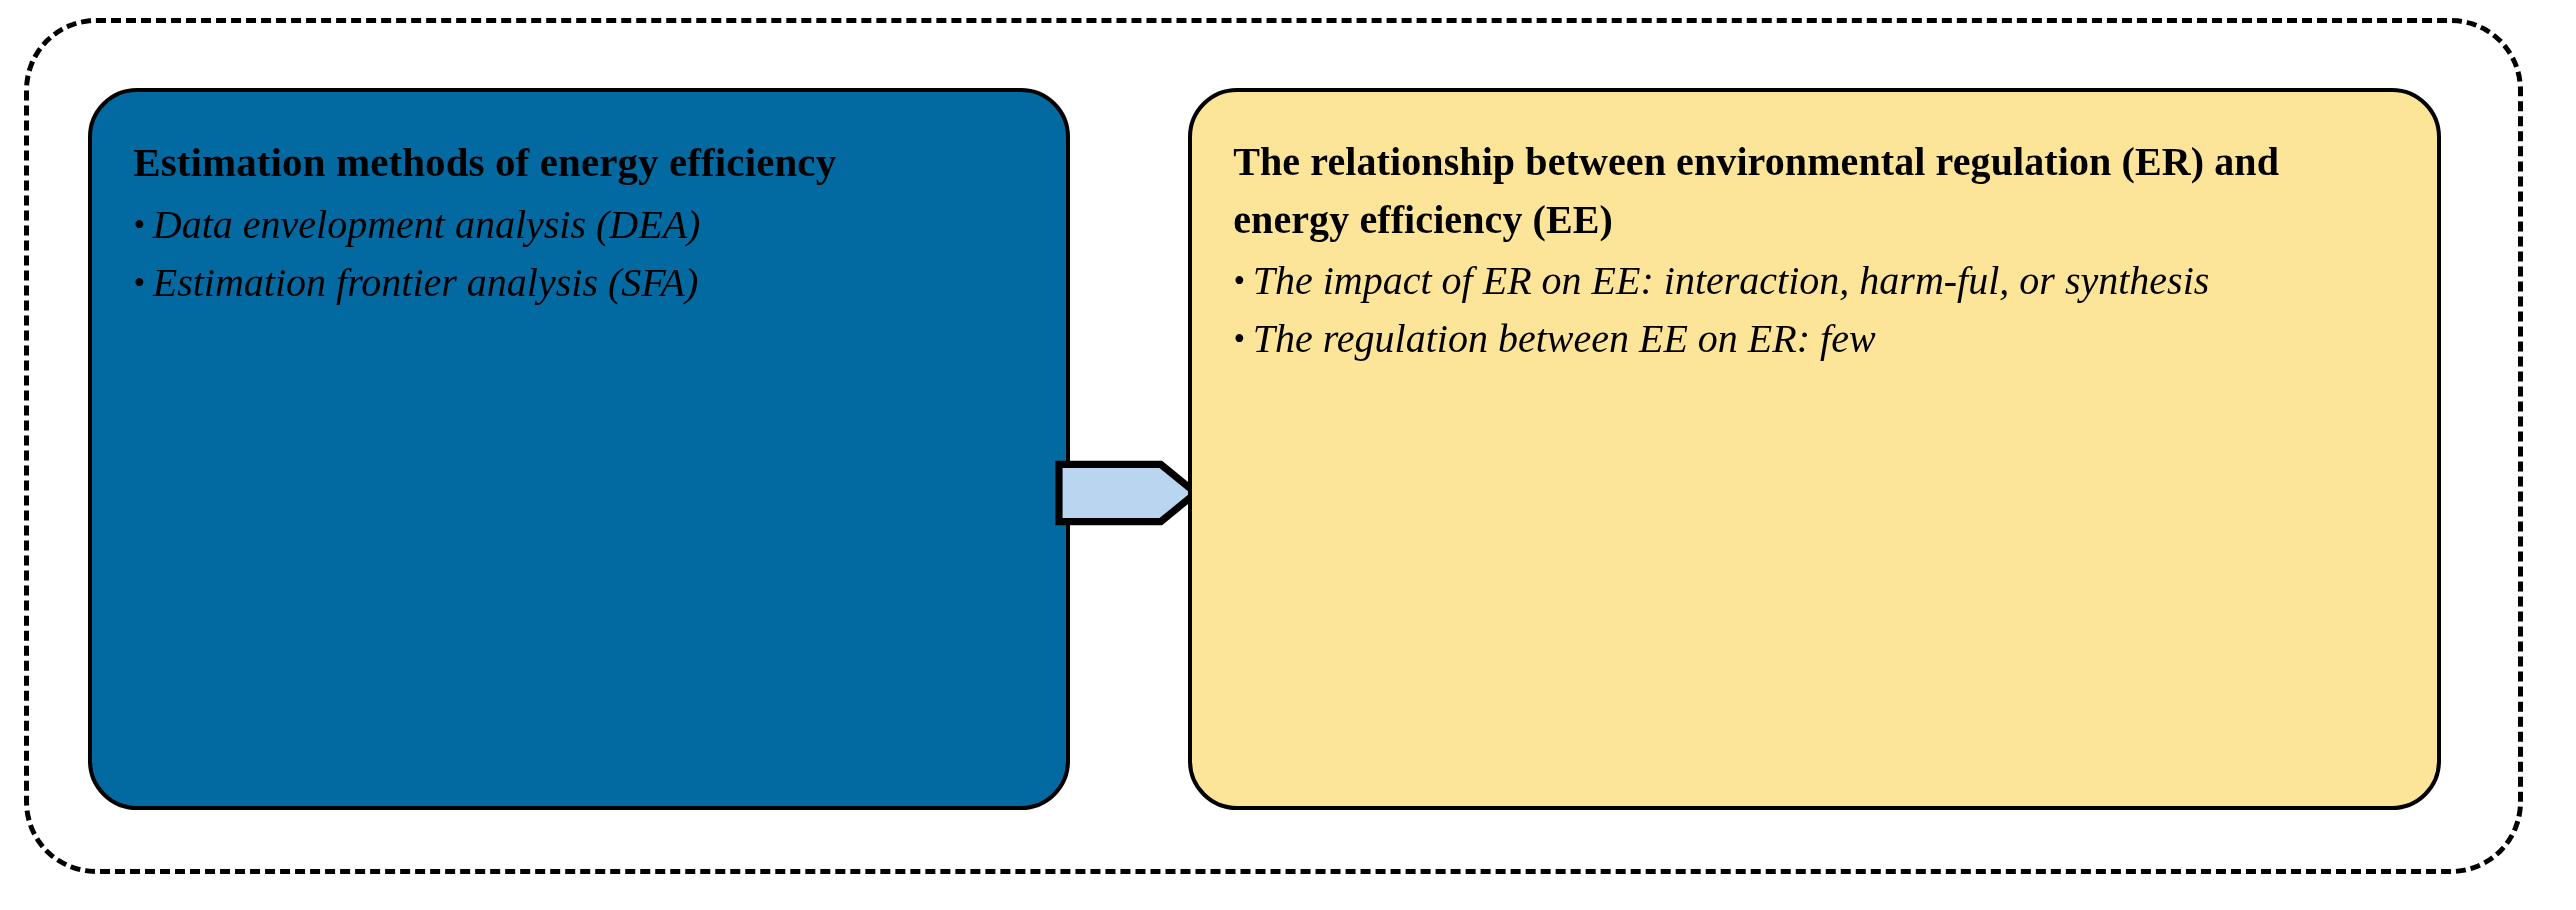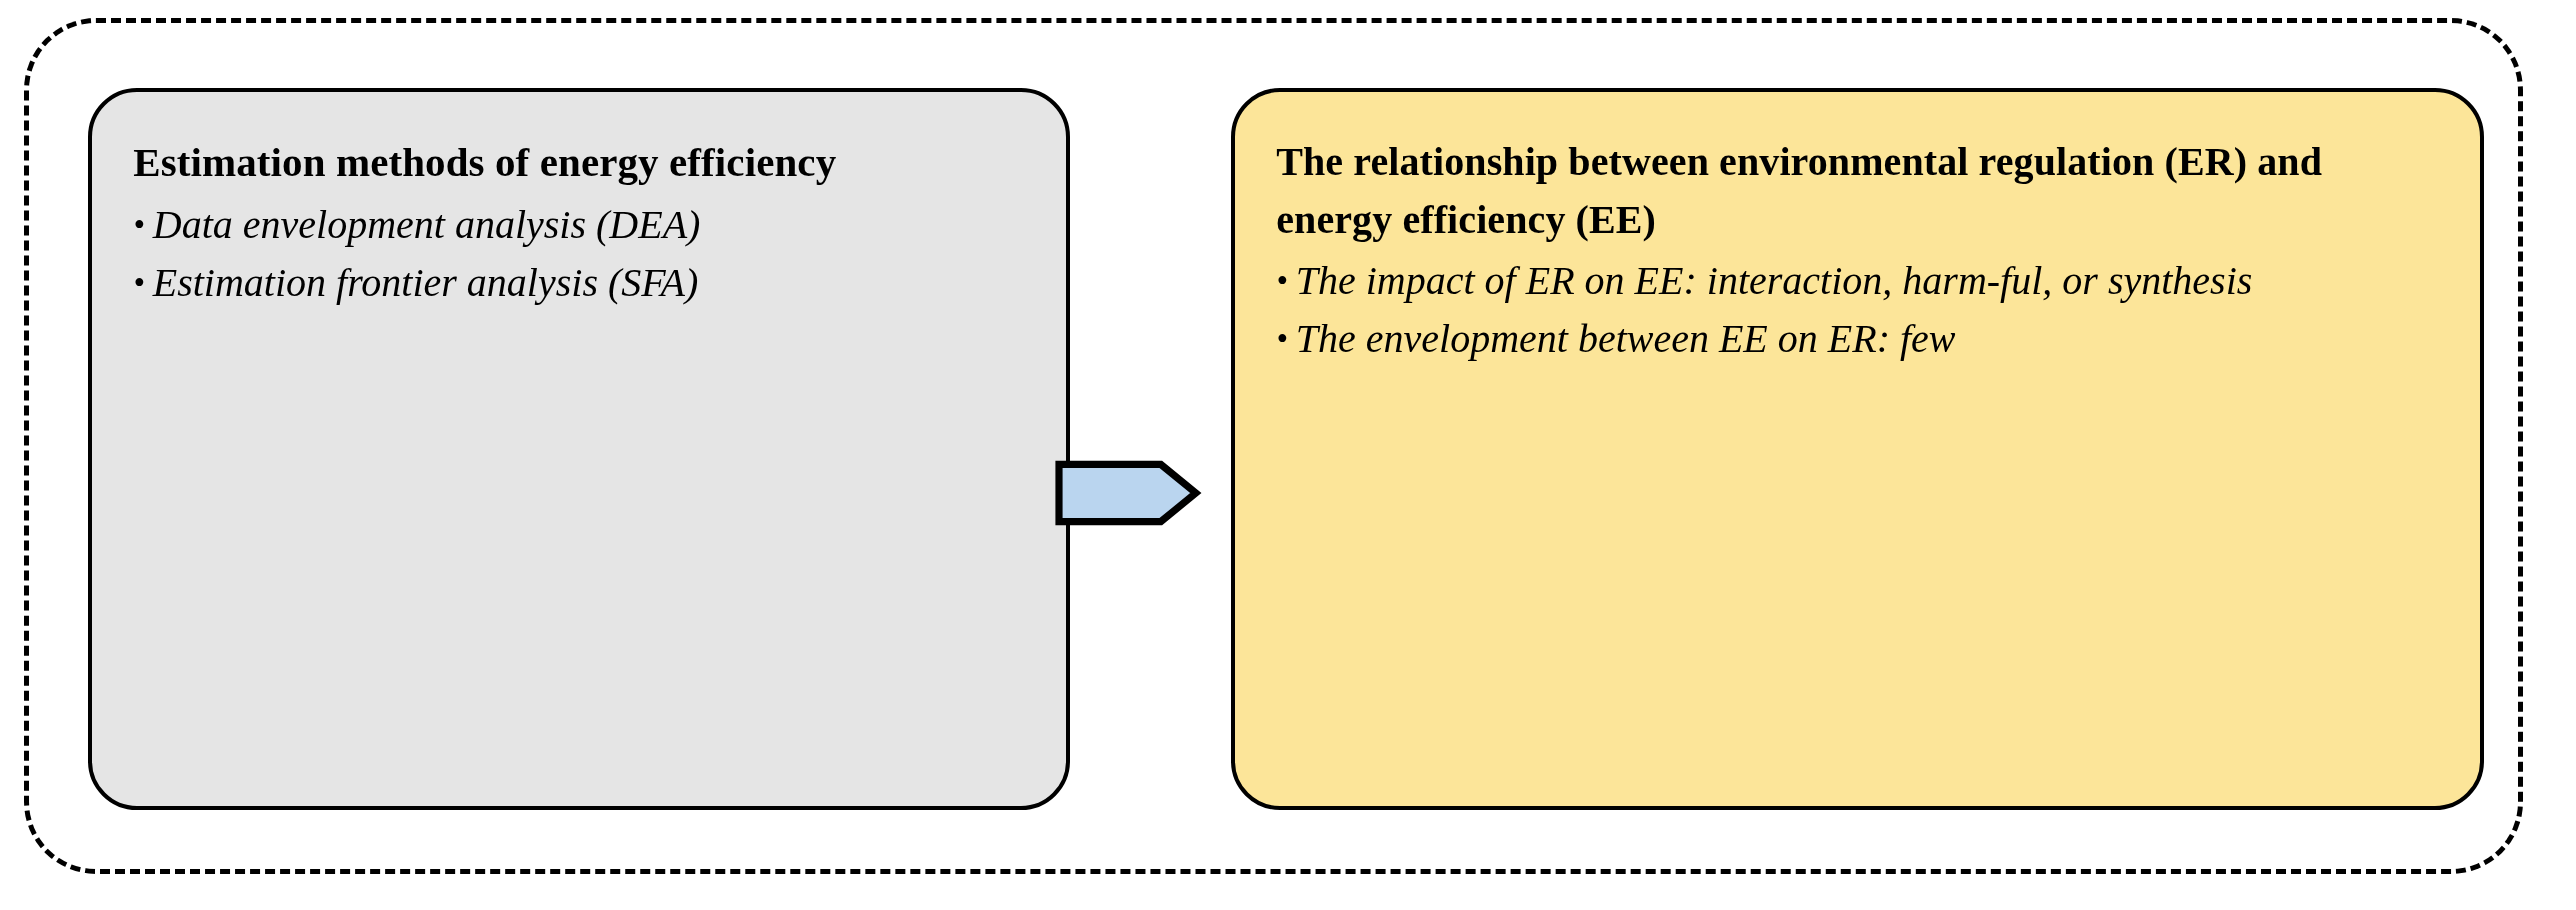--- a/index.html
+++ b/index.html
@@ -42,30 +42,29 @@
     border-radius: 49px;
     padding: 41px 38px 32px 38px;
     overflow: hidden;
   }
 
   .node-box.left {
     left: 88px;
     top: 88px;
     width: 982px;
     height: 722px;
-    background: #e5e5e5;
+    background: #0369a1;
   }
 
   .node-box.right {
     left: 1188px;
     top: 88px;
     width: 1253px;
     height: 722px;
     background: #fce599;
-    margin-left: 43px;
   }
 
   .box-title {
     font-weight: bold;
     font-size: 41px;
     line-height: 1.45;
     letter-spacing: 0.1px;
     margin: 0 0 3.2px 0;
     padding: 0 0 0 3.2px;
   }
@@ -137,19 +136,19 @@
     </svg>
   </div>
 
   <div class="node-box right">
     <div class="box-title">The relationship between environmental regulation (ER) and energy efficiency (EE)</div>
     <ul class="bullet-list">
       <li class="bullet-item">
         <span class="dot">•</span><span>The impact of ER on EE: interaction, harm-ful, or synthesis</span>
       </li>
       <li class="bullet-item">
-        <span class="dot">•</span><span>The envelopment between EE on ER: few</span>
+        <span class="dot">•</span><span>The regulation between EE on ER: few</span>
       </li>
     </ul>
   </div>
 
 </div>
 
 
 </body></html>

